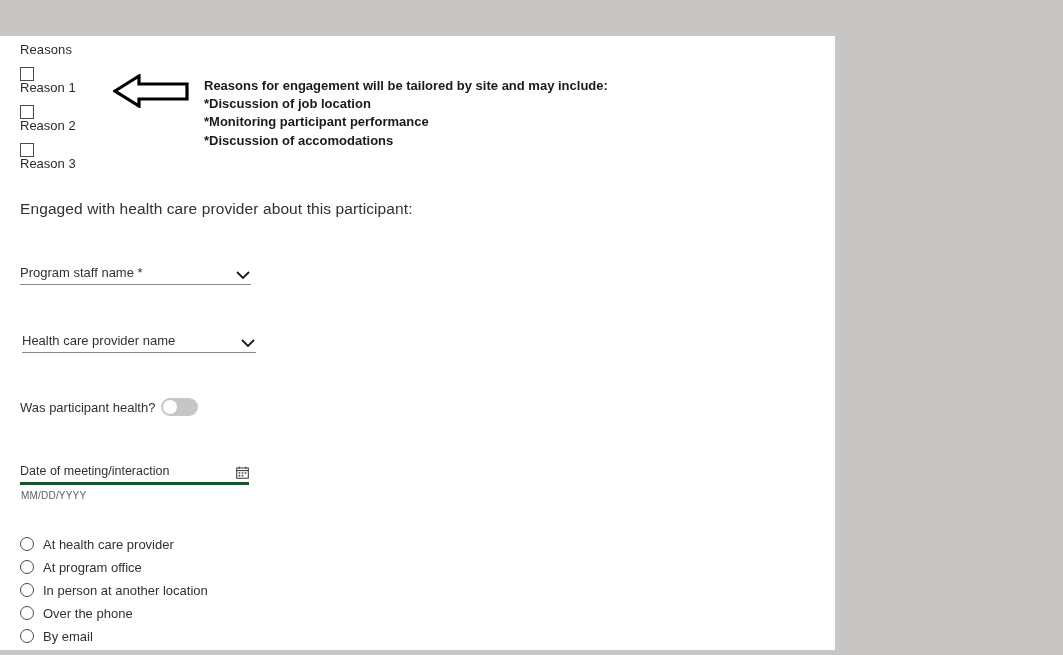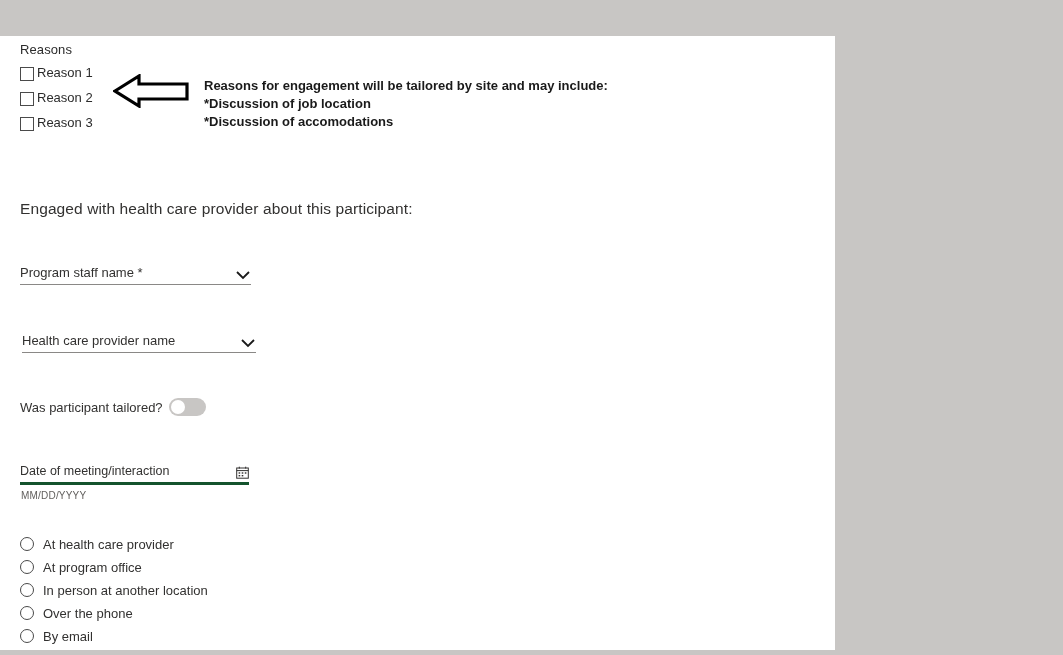--- a/index.html
+++ b/index.html
@@ -52,20 +52,21 @@
   .group-label {
     font-size: 13px;
     color: #2b2b2b;
     margin-bottom: 9px;
     letter-spacing: 0.1px;
   }
   .checkbox-row {
     display: flex;
     align-items: flex-start;
     margin-bottom: 10px;
+    flex-direction: column;
   }
   .checkbox-box {
     width: 12px;
     height: 12px;
     border: 1.2px solid #4a4a4a;
     background: #ffffff;
     margin-right: 3px;
     margin-top: 1px;
     flex: 0 0 auto;
   }
@@ -252,20 +253,21 @@
 
     <div class="arrow-annotation">
       <svg width="76" height="34" viewBox="0 0 76 34">
         <polygon points="2,17 26,2 26,10 74,10 74,25 26,25 26,32" fill="#ffffff" stroke="#000000" stroke-width="3.2" stroke-linejoin="miter"></polygon>
       </svg>
     </div>
 
     <div class="note-block">
       <div>Reasons for engagement will be tailored by site and may include:</div>
       <div>*Discussion of job location</div>
+      <div>*Monitoring participant performance</div>
       <div>*Discussion of accomodations</div>
     </div>
 
     <div class="section-heading">Engaged with health care provider about this participant:</div>
 
     <div class="dropdown" id="dd-staff">
       <span class="dd-text">Program staff name *</span>
       <span class="chev">
         <svg width="16" height="12" viewBox="0 0 16 12">
           <polyline points="2,3 8,9 14,3" fill="none" stroke="#1a1a1a" stroke-width="1.8"></polyline>
@@ -276,21 +278,21 @@
     <div class="dropdown" id="dd-provider">
       <span class="dd-text">Health care provider name</span>
       <span class="chev">
         <svg width="16" height="12" viewBox="0 0 16 12">
           <polyline points="2,3 8,9 14,3" fill="none" stroke="#1a1a1a" stroke-width="1.8"></polyline>
         </svg>
       </span>
     </div>
 
     <div class="toggle-row">
-      <span class="toggle-label">Was participant tailored?</span>
+      <span class="toggle-label">Was participant health?</span>
       <span class="toggle">
         <span class="knob"></span>
       </span>
     </div>
 
     <div class="date-field">
       <span class="df-text">Date of meeting/interaction</span>
       <span class="cal-icon">
         <svg width="13" height="13" viewBox="0 0 13 13">
           <rect x="0.7" y="2" width="11.6" height="10.2" fill="none" stroke="#323130" stroke-width="1"></rect>

